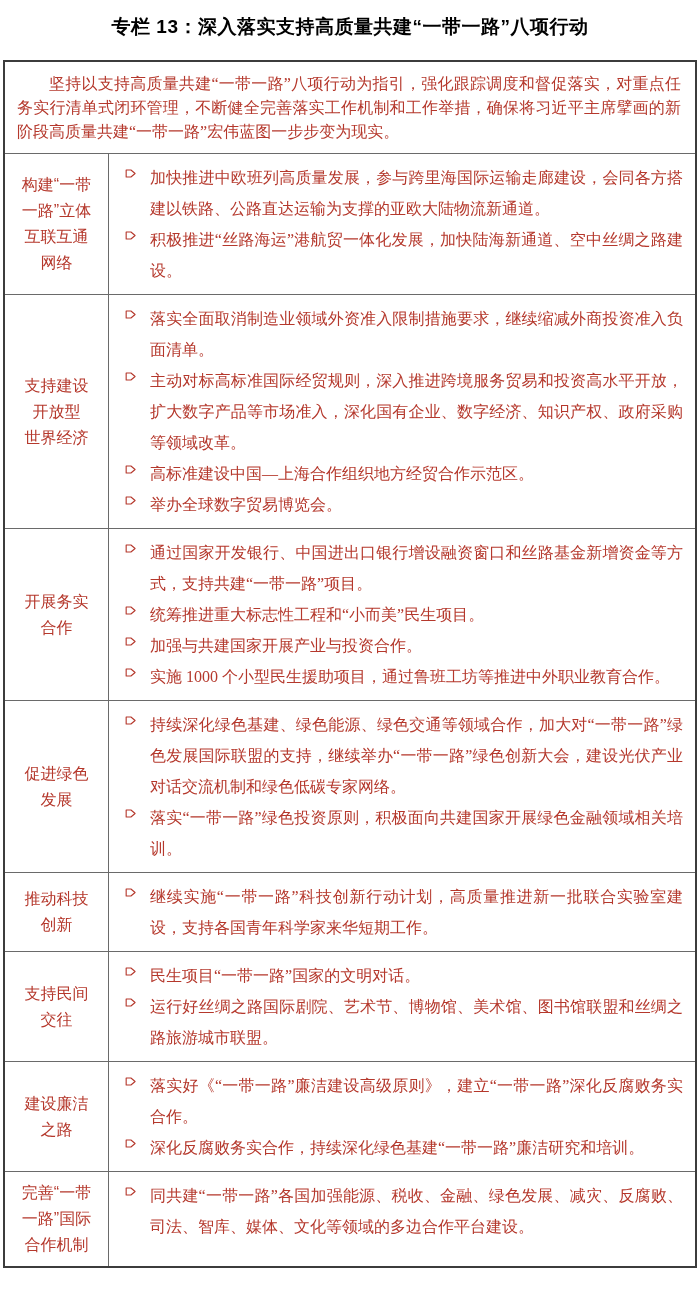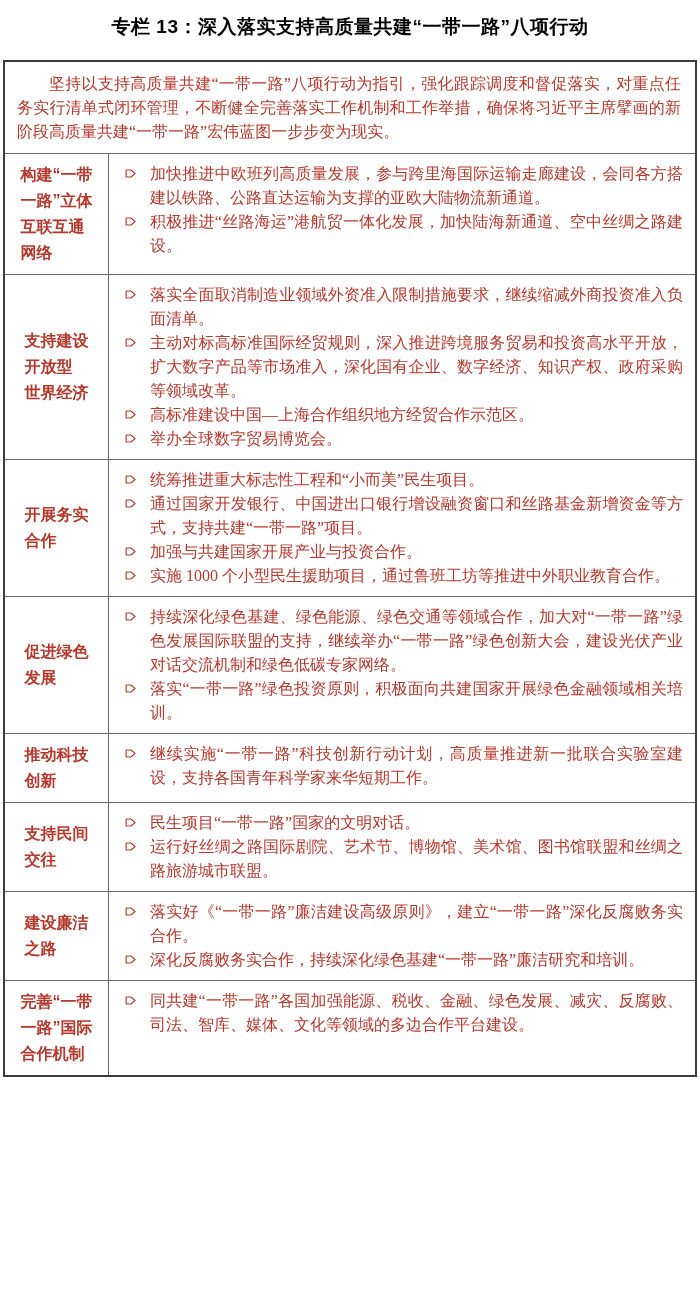--- a/index.html
+++ b/index.html
@@ -46,23 +46,23 @@
     border-bottom:1px solid var(--border-inner);
   }
   .row:last-child{border-bottom:none;}
   .row-label{
     flex:0 0 104px;
     width:104px;
     border-right:1px solid var(--border-inner);
     display:flex;
     align-items:center;
     justify-content:center;
-    text-align:left;
+    text-align:center;
     font-family:"Liberation Sans","DejaVu Sans",sans-serif;
-    font-weight:bold;
+    font-weight:normal;
     font-size:16px;
     line-height:26px;
     white-space:pre-line;
     padding:8px 2px;
   }
   .row-items{
     flex:1;
     padding:8px 12px 8px 12px;
   }
   .item{
@@ -72,21 +72,21 @@
   .bullet{
     flex:0 0 auto;
     margin:5px 13px 0 3px;
     color:var(--text-red);
     display:inline-block;
     line-height:0;
   }
   .item-text{
     flex:1;
     font-size:16px;
-    line-height:24px;
+    line-height:31px;
     text-align:justify;
   }
 </style>
 </head>
 <body>
 
 <div class="page">
   <div class="box-title">专栏 13：深入落实支持高质量共建“一带一路”八项行动</div>
   <div class="box">
     <div class="intro">坚持以支持高质量共建“一带一路”八项行动为指引，强化跟踪调度和督促落实，对重点任务实行清单式闭环管理，不断健全完善落实工作机制和工作举措，确保将习近平主席擘画的新阶段高质量共建“一带一路”宏伟蓝图一步步变为现实。</div>
@@ -164,30 +164,30 @@
   <div class="row">
     <div class="row-label">开展务实
 合作</div>
     <div class="row-items">
   <div class="item">
     <span class="bullet">
       <svg viewBox="0 0 15 14" width="13" height="13" aria-hidden="true">
         <polygon points="2.5,3 8,3 12.8,7 8,11 2.5,11" fill="none" stroke="currentColor" stroke-width="1.3" stroke-linejoin="round"></polygon>
       </svg>
     </span>
+    <span class="item-text">通过国家开发银行、中国进出口银行增设融资窗口和丝路基金新增资金等方式，支持共建“一带一路”项目。</span>
+  </div>
+
+  <div class="item">
+    <span class="bullet">
+      <svg viewBox="0 0 15 14" width="13" height="13" aria-hidden="true">
+        <polygon points="2.5,3 8,3 12.8,7 8,11 2.5,11" fill="none" stroke="currentColor" stroke-width="1.3" stroke-linejoin="round"></polygon>
+      </svg>
+    </span>
     <span class="item-text">统筹推进重大标志性工程和“小而美”民生项目。</span>
-  </div>
-
-  <div class="item">
-    <span class="bullet">
-      <svg viewBox="0 0 15 14" width="13" height="13" aria-hidden="true">
-        <polygon points="2.5,3 8,3 12.8,7 8,11 2.5,11" fill="none" stroke="currentColor" stroke-width="1.3" stroke-linejoin="round"></polygon>
-      </svg>
-    </span>
-    <span class="item-text">通过国家开发银行、中国进出口银行增设融资窗口和丝路基金新增资金等方式，支持共建“一带一路”项目。</span>
   </div>
 
   <div class="item">
     <span class="bullet">
       <svg viewBox="0 0 15 14" width="13" height="13" aria-hidden="true">
         <polygon points="2.5,3 8,3 12.8,7 8,11 2.5,11" fill="none" stroke="currentColor" stroke-width="1.3" stroke-linejoin="round"></polygon>
       </svg>
     </span>
     <span class="item-text">加强与共建国家开展产业与投资合作。</span>
   </div>

